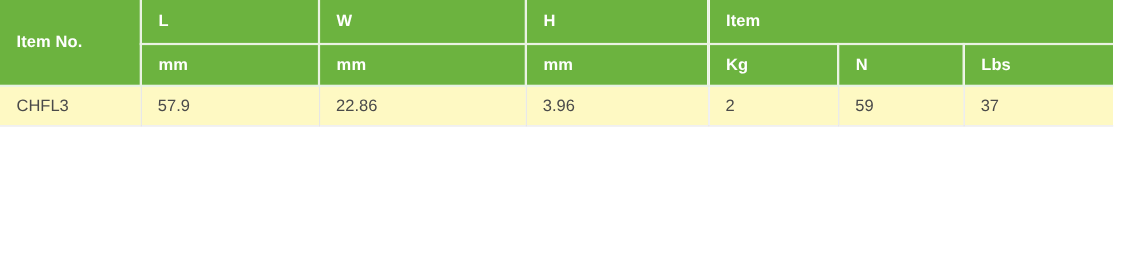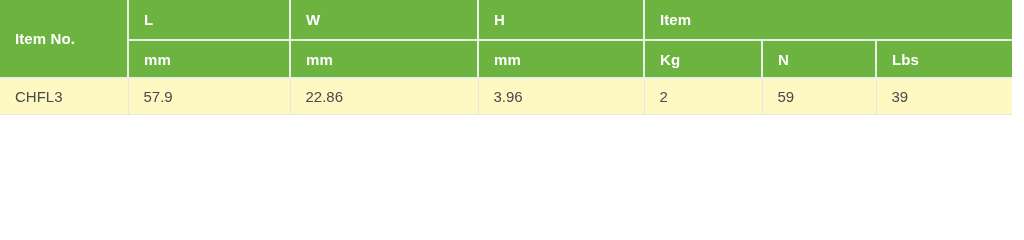--- a/index.html
+++ b/index.html
@@ -122,17 +122,17 @@
     </thead>
 
     <tbody>
       <tr class="data-row">
         <td>CHFL3</td>
         <td>57.9</td>
         <td>22.86</td>
         <td>3.96</td>
         <td>2</td>
         <td>59</td>
-        <td class="last-col">39</td>
+        <td class="last-col">37</td>
       </tr>
     </tbody>
   </table>
 </div>
 
 </body></html>

